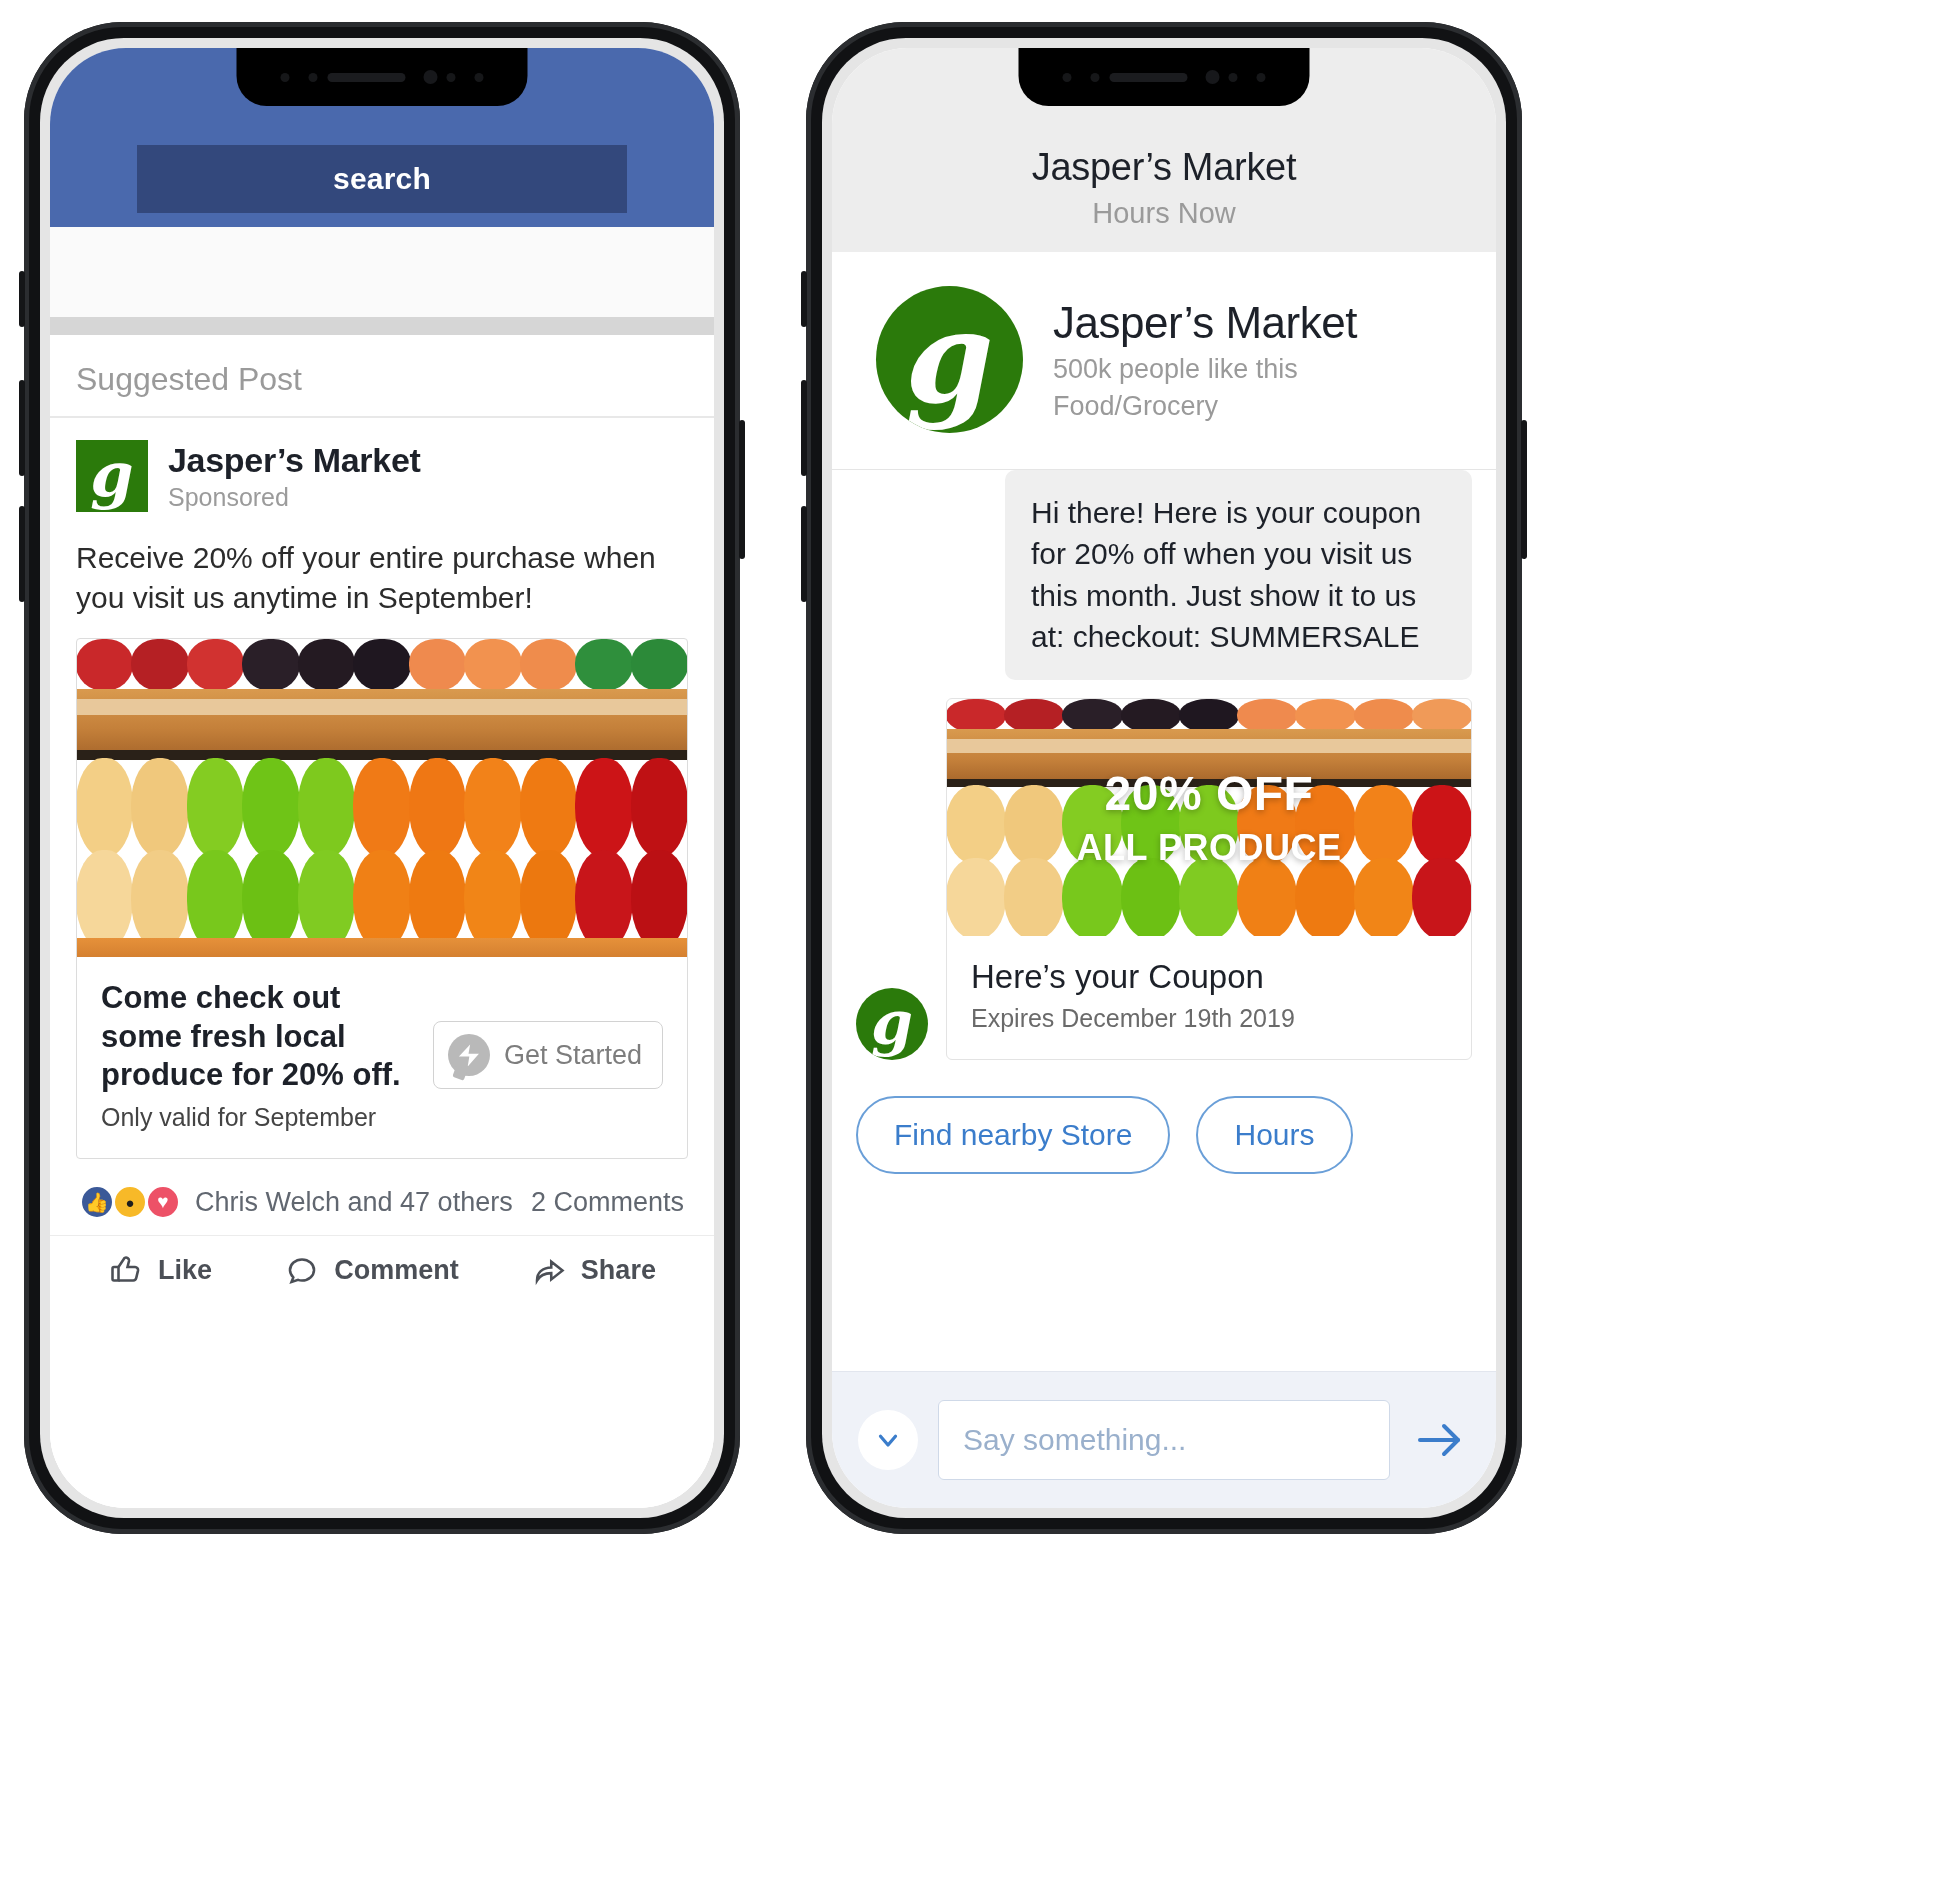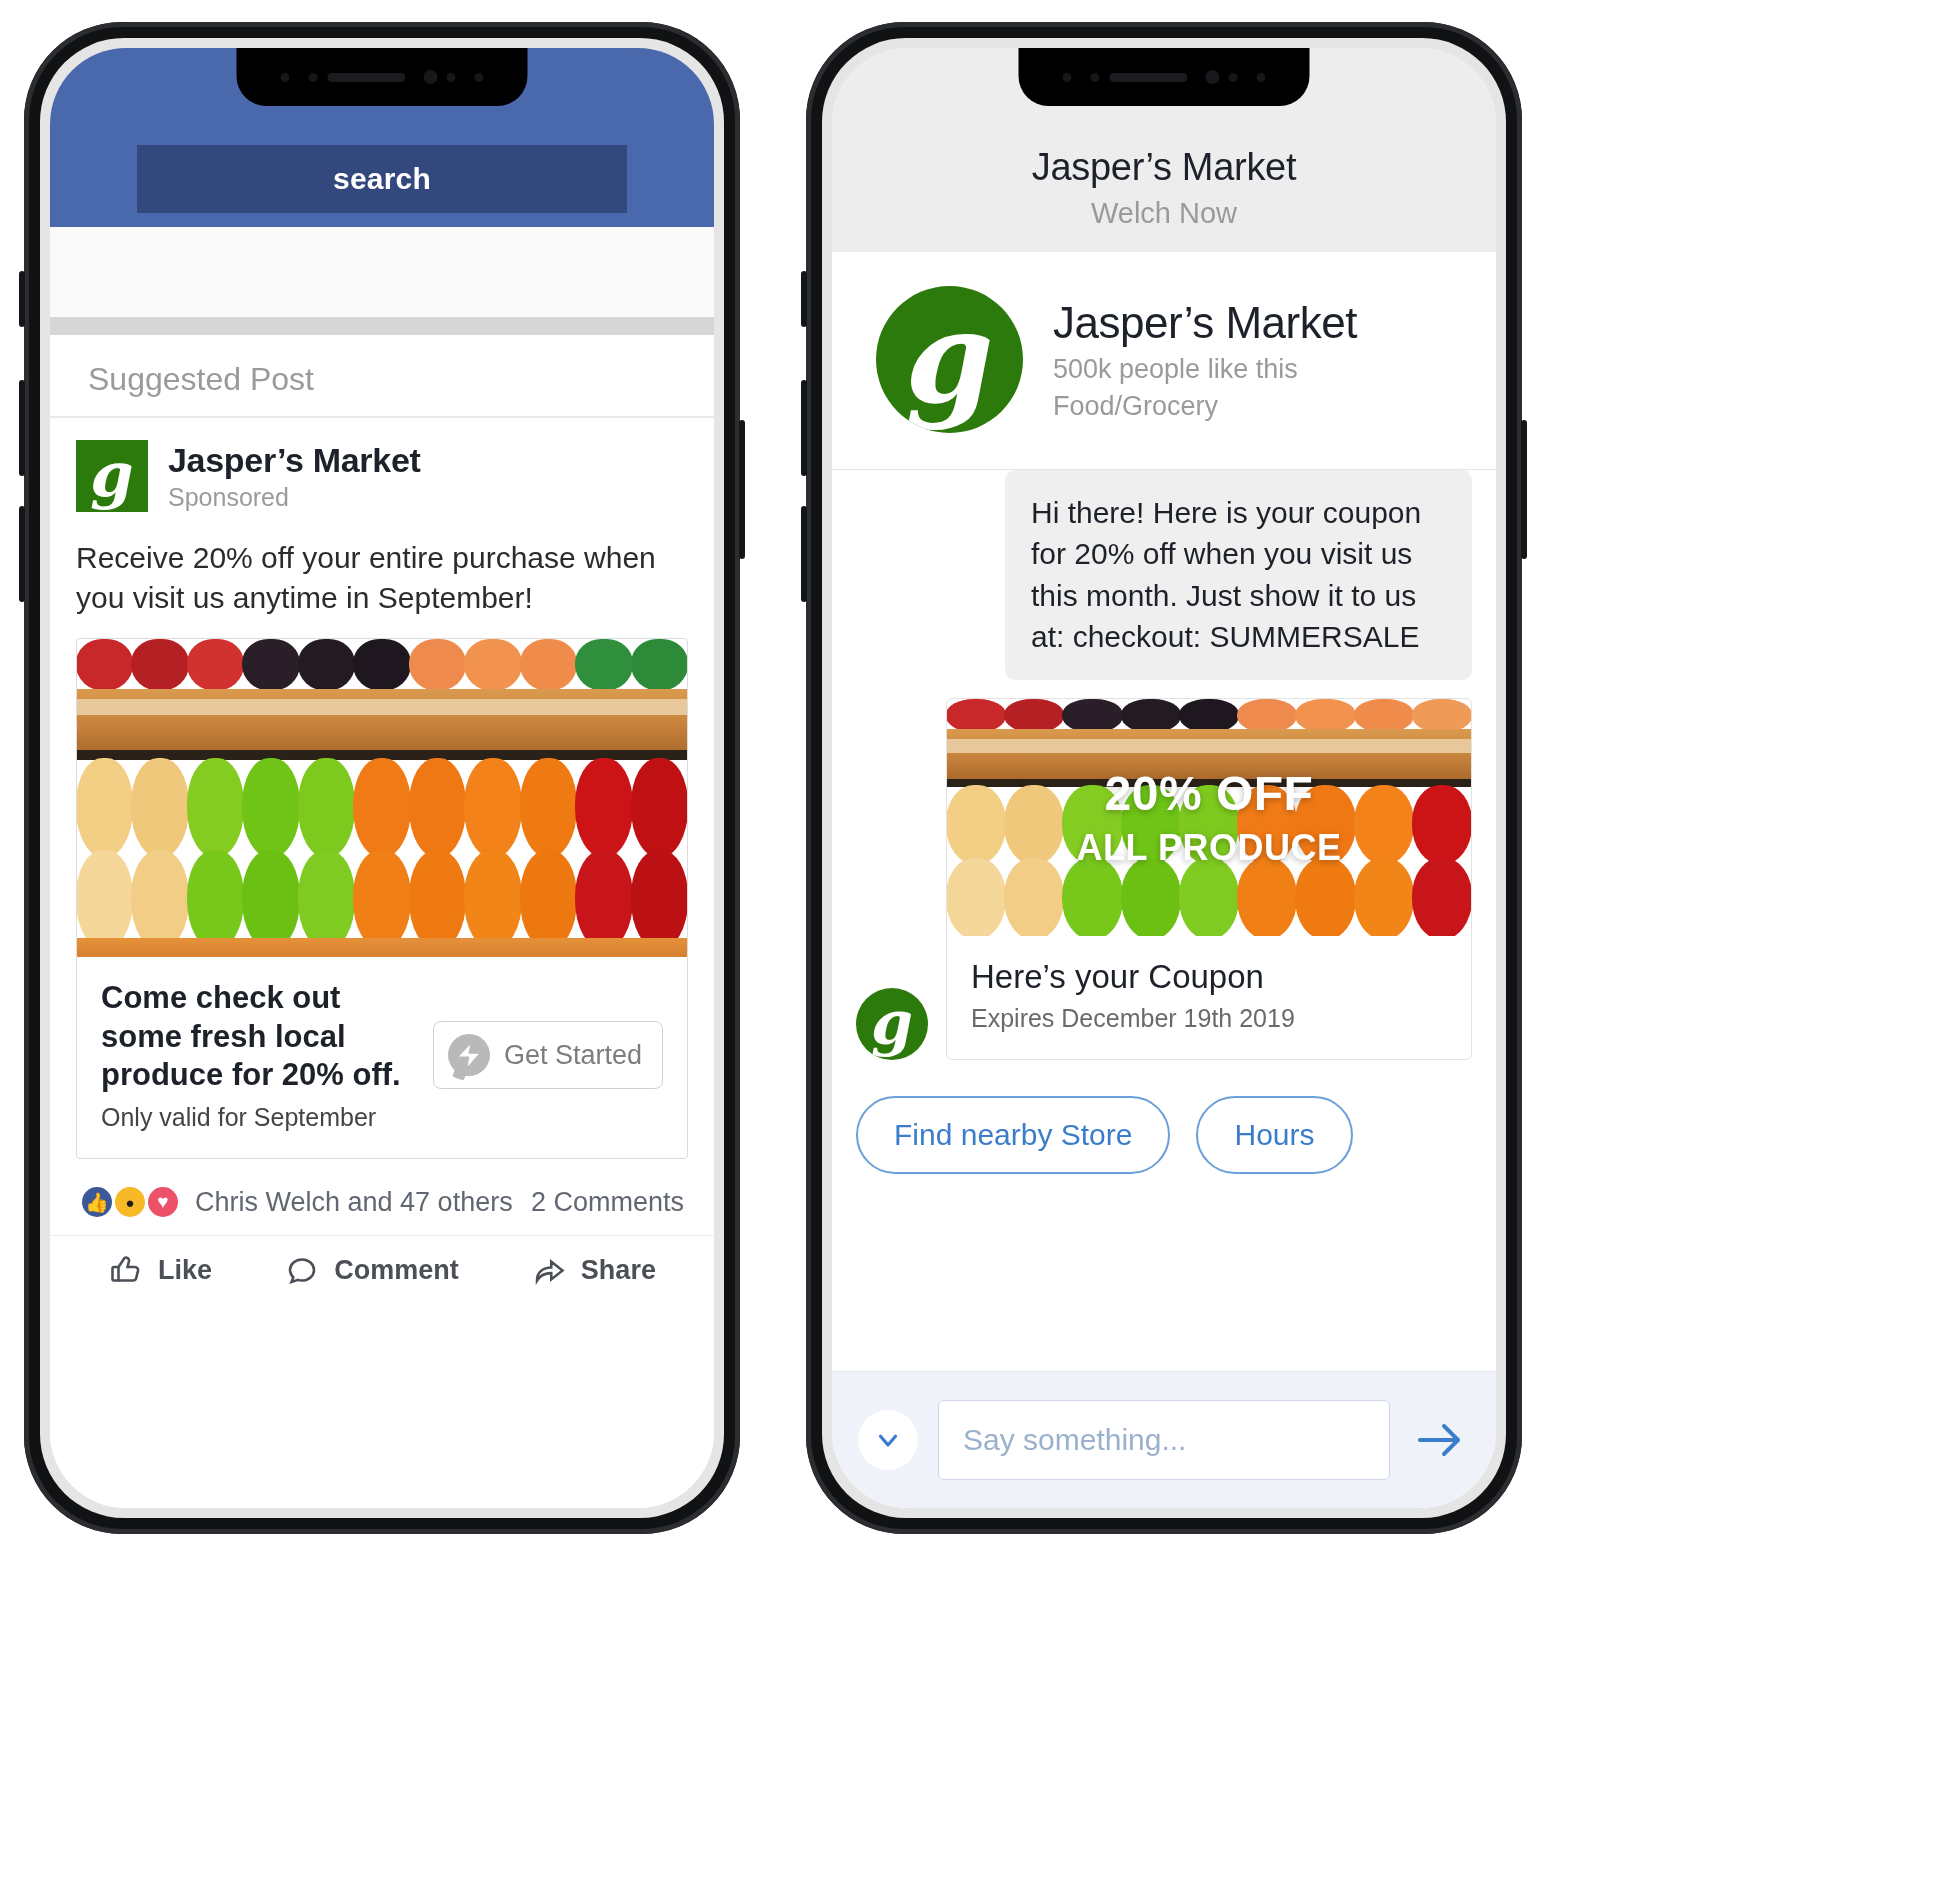--- a/index.html
+++ b/index.html
@@ -70,21 +70,21 @@
     color: #fff; font-size: 30px; font-weight: bold;
     display: flex; align-items: center; justify-content: center;
     letter-spacing: 0.2px;
   }
   .fb-gapwhite { height: 90px; background: #fafafa; }
   .fb-divider { height: 18px; background: #d6d6d6; }
 
   .fb-feed { background: #fff; }
   .suggested {
     font-size: 32px; color: #9a9a9a;
-    padding: 26px 26px 18px 38px;
+    padding: 26px 26px 18px 26px;
     border-bottom: 2px solid #e8e8e8;
   }
   .post-head { display: flex; align-items: center; gap: 20px; padding: 22px 26px 10px 26px; }
   .logo-square {
     width: 72px; height: 72px; background: #2b7a0b; flex: none;
     position: relative; overflow: hidden;
   }
   .logo-circle {
     border-radius: 50%;
   }
@@ -398,21 +398,21 @@
           <span class="dot d1"></span>
           <span class="dot d2"></span>
           <span class="speaker"></span>
           <span class="cam"></span>
           <span class="dot d3"></span>
           <span class="dot d4"></span>
         </div>
 
         <div class="ms-header">
           <div class="t">Jasper’s Market</div>
-          <div class="s">Welch Now</div>
+          <div class="s">Hours Now</div>
         </div>
 
         <div class="ms-profile">
           <div class="logo-square logo-circle" style="width:147px;height:147px;">
             <span class="gmark" style="font-size:127px;">g</span>
           </div>
           <div>
             <div class="pname">Jasper’s Market</div>
             <div class="pline">500k people like this</div>
             <div class="pline">Food/Grocery</div>

